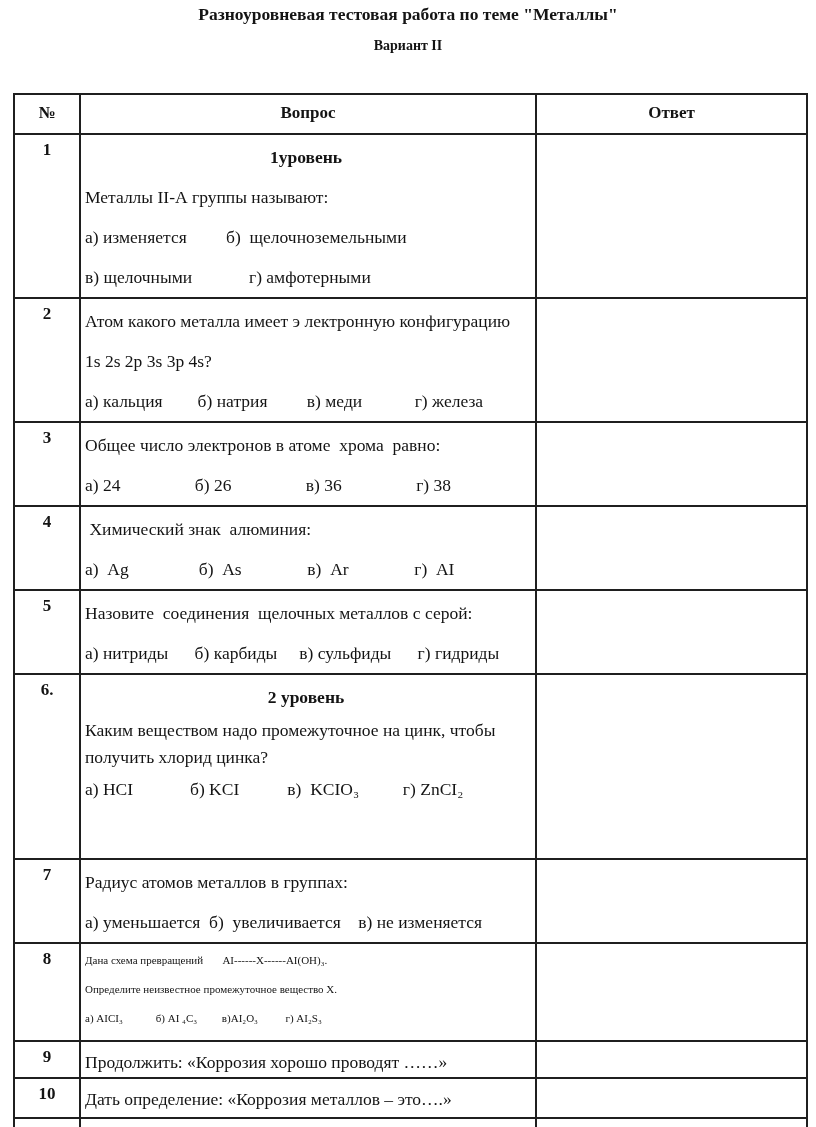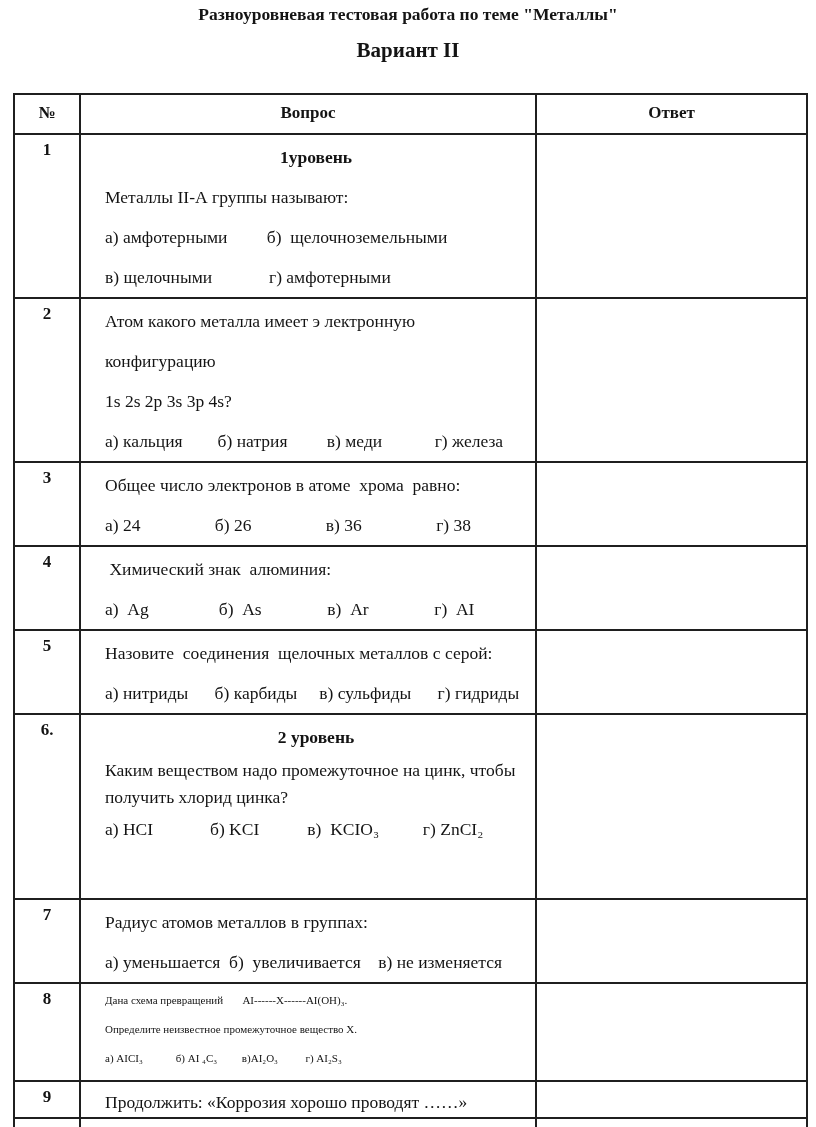--- a/index.html
+++ b/index.html
@@ -17,21 +17,21 @@
     top: 4px; left: 0; right: 0;
     margin: 0;
     text-align: center;
     font-size: 17.5px;
     font-weight: bold;
   }
   .subtitle {
     position: absolute;
     top: 38px; left: 0; right: 0;
     text-align: center;
-    font-size: 21px;
+    font-size: 14px;
     font-weight: bold;
   }
   table.test {
     position: absolute;
     top: 93px; left: 13px;
     width: 793px;
     border-collapse: collapse;
     table-layout: fixed;
   }
   col.c-num { width: 66px; }
@@ -48,21 +48,21 @@
     font-weight: bold;
     text-align: center;
     padding-top: 8px;
   }
   td.num {
     font-size: 17px;
     font-weight: bold;
     text-align: center;
     padding-top: 5px;
   }
-  td.q { padding: 2px 8px 0 24px; }
+  td.q { padding: 2px 8px 0 4px; }
   .ln {
     white-space: pre-wrap;
     font-size: 17.5px;
     line-height: 40px;
   }
   .ln-t  { white-space: pre-wrap; font-size: 17.5px; line-height: 27px; }
   .ln-t8 { white-space: pre-wrap; font-size: 11px; line-height: 29px; }
   .ln-s  { white-space: pre-wrap; font-size: 17.5px; line-height: 30px; padding-top: 3px; }
   .ctr { text-align: center; font-weight: bold; }
   .opt6 { margin-top: 4px; line-height: 28px; }
@@ -100,21 +100,21 @@
         <th>№</th>
         <th>Вопрос</th>
         <th>Ответ</th>
       </tr>
 
       <tr class="row-1">
         <td class="num">1</td>
         <td class="q">
           <div class="ln ctr">1уровень</div>
           <div class="ln">Металлы II-А группы называют:</div>
-          <div class="ln">а) амфотерными         б)  щелочноземельными</div>
+          <div class="ln">а) изменяется         б)  щелочноземельными</div>
           <div class="ln">в) щелочными             г) амфотерными</div>
         </td>
         <td></td>
       </tr>
 
       <tr class="row-2">
         <td class="num">2</td>
         <td class="q">
           <div class="ln">Атом какого металла имеет э лектронную конфигурацию</div>
           <div class="ln">1s 2s 2p 3s 3p 4s?</div>
@@ -181,20 +181,27 @@
       </tr>
 
       <tr class="row-9">
         <td class="num">9</td>
         <td class="q">
           <div class="ln-s">Продолжить: «Коррозия хорошо проводят ……»</div>
         </td>
         <td></td>
       </tr>
 
+      <tr class="row-10">
+        <td class="num">10</td>
+        <td class="q">
+          <div class="ln-s">Дать определение: «Коррозия металлов – это….»</div>
+        </td>
+        <td></td>
+      </tr>
 
       <tr class="row-11">
         <td class="num"></td>
         <td class="q">
           <div class="ln-s ctr lvl3">3 уровень</div>
         </td>
         <td></td>
       </tr>
     </tbody>
   </table>

